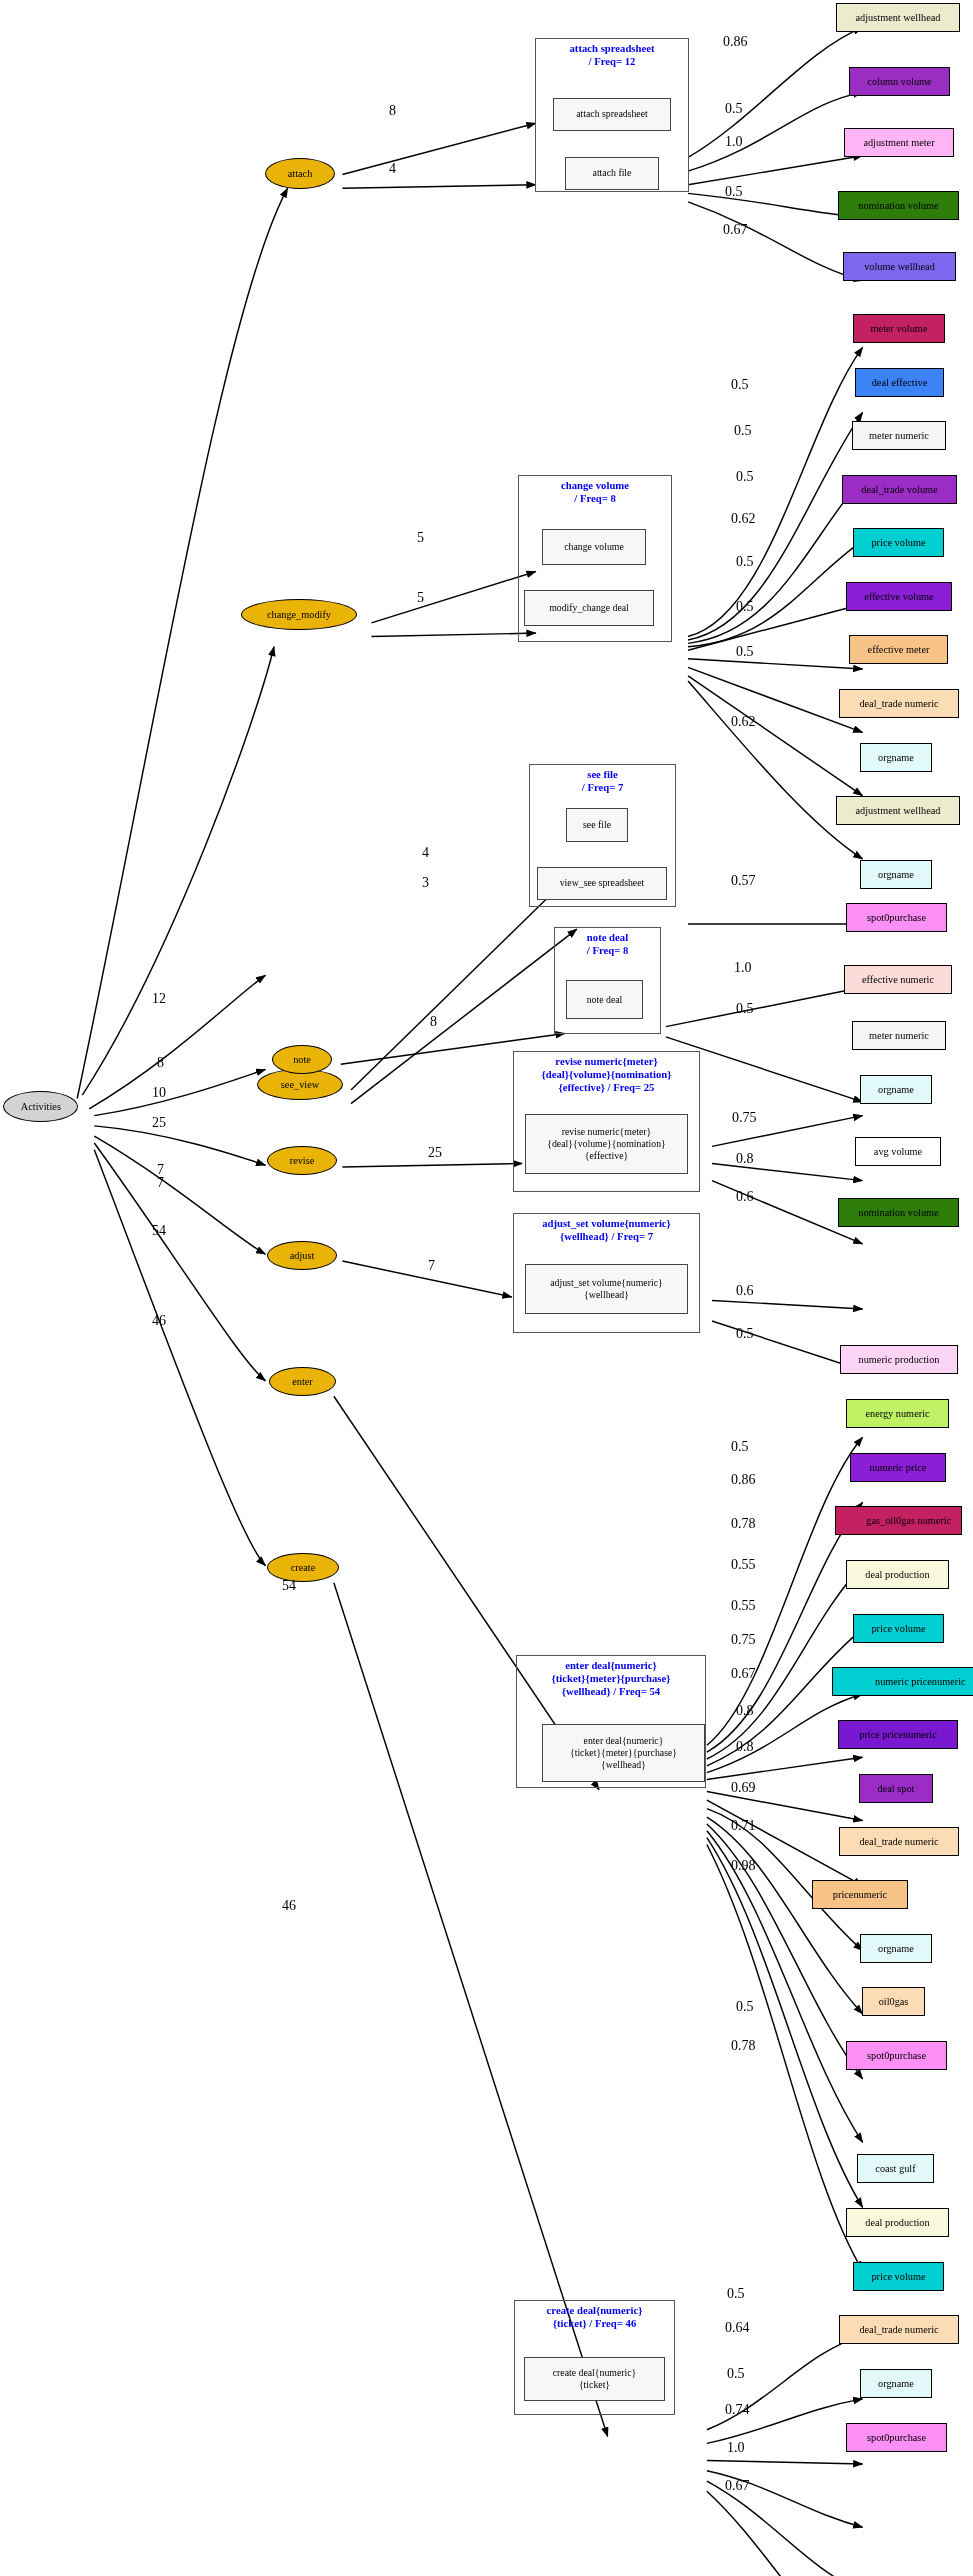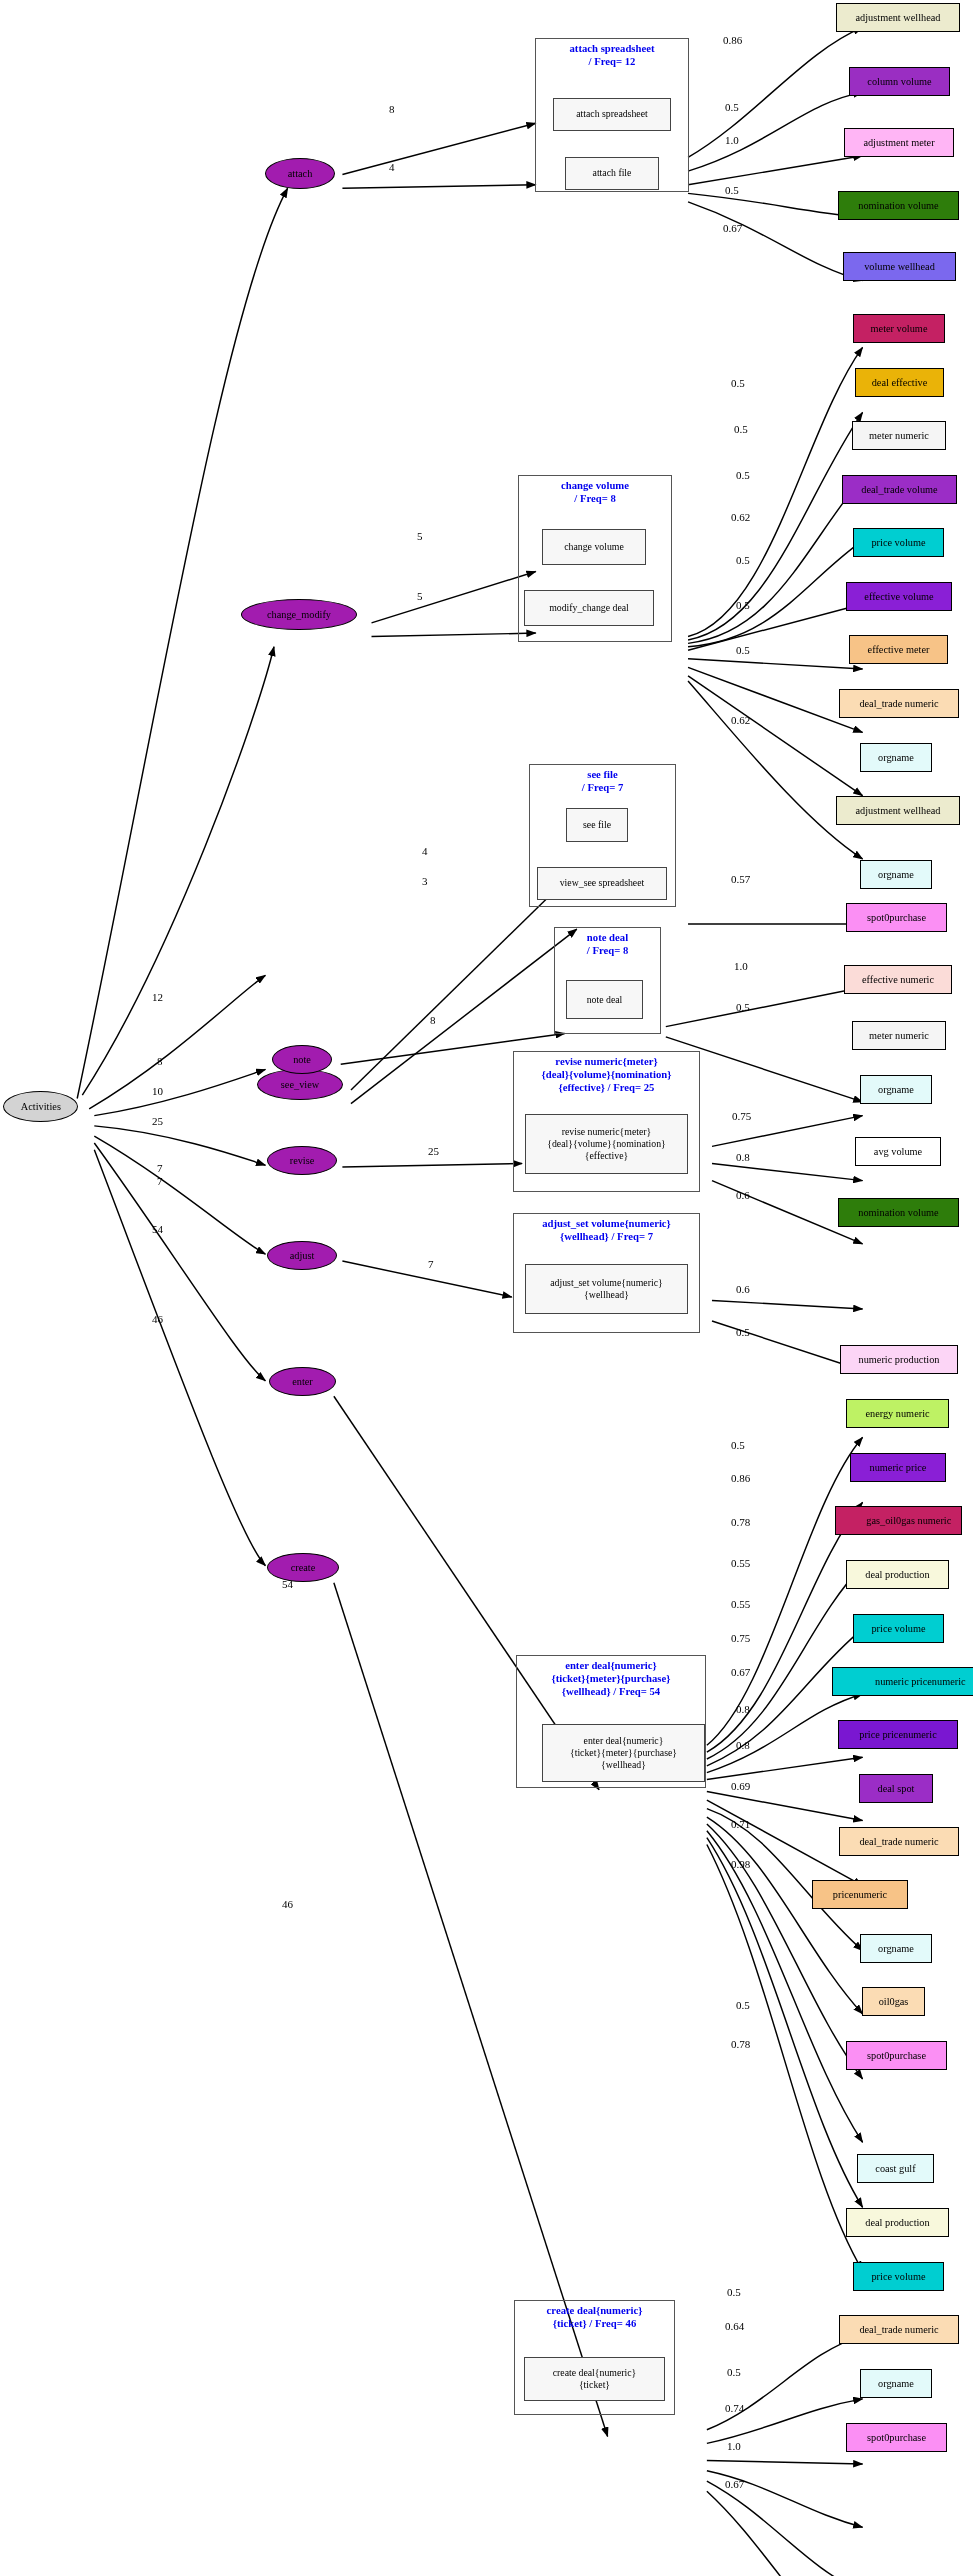--- a/index.html
+++ b/index.html
@@ -2,32 +2,32 @@
 <html style="font-size:13.7px"><head>
 <meta charset="utf-8">
 <style>
   html,body{margin:0;padding:0;background:#ffffff;}
   #root{position:relative;width:974px;height:2576px;background:#ffffff;
         font-family:"Liberation Serif", serif;overflow:hidden;}
   svg#wires{position:absolute;left:0;top:0;width:974px;height:2576px;pointer-events:none;}
   .node{position:absolute;box-sizing:border-box;display:flex;align-items:center;
         justify-content:center;text-align:center;border:0.9px solid #000;
         font-family:"Liberation Serif", serif;font-size:10.3px;color:#000;line-height:1.15;}
-  .oval{border-radius:50%;background:#a21caf;border:0.9px solid #000;}
+  .oval{border-radius:50%;background:#eab308;border:0.9px solid #000;}
   .oval.root{background:#d3d3d3;}
   .cluster{position:absolute;box-sizing:border-box;border:1.7px solid #555;
            background:transparent;}
   .cluster-title{position:absolute;left:0;right:0;top:3.4px;text-align:center;
         color:#0000ee;font-weight:bold;font-size:10.7px;line-height:1.18;
         font-family:"Liberation Serif", serif;}
   .inner{position:absolute;box-sizing:border-box;border:0.9px solid #444;
         background:#f7f7f7;display:flex;align-items:center;justify-content:center;
         text-align:center;font-size:9.8px;line-height:1.2;
         font-family:"Liberation Serif", serif;}
-  .elabel{position:absolute;font-size:11px;color:#000;
+  .elabel{position:absolute;font-size:14px;color:#000;
         font-family:"Liberation Serif", serif;white-space:nowrap;}
   .tgt{position:absolute;box-sizing:border-box;border:0.9px solid #000;
        display:flex;align-items:center;justify-content:center;text-align:center;
        font-size:10.3px;color:#000;font-family:"Liberation Serif", serif;
        padding:0 3.4px;}
 </style>
 </head>
 <body>
 
 <div id="root">
@@ -330,21 +330,21 @@
   <div class="tgt" style="left:838px;top:191px;width:121px;height:29px;background:#2e7d0b;">
       <span>nomination volume</span>
     </div>
   <div class="tgt" style="left:843px;top:252px;width:113px;height:29px;background:#7b68ee;">
       <span>volume wellhead</span>
     </div>
 
   <div class="tgt" style="left:853px;top:314px;width:92px;height:29px;background:#c42163;justify-content:center;">
       <span>meter volume</span>
     </div>
-  <div class="tgt" style="left:855px;top:368px;width:89px;height:29px;background:#eab308;">
+  <div class="tgt" style="left:855px;top:368px;width:89px;height:29px;background:#3b82f6;">
       <span>deal effective</span>
     </div>
   <div class="tgt" style="left:852px;top:421px;width:94px;height:29px;background:#f5f5f5;">
       <span>meter numeric</span>
     </div>
   <div class="tgt" style="left:842px;top:475px;width:115px;height:29px;background:#9b2dc6;">
       <span>deal_trade volume</span>
     </div>
   <div class="tgt" style="left:853px;top:528px;width:91px;height:29px;background:#00ced1;">
       <span>price volume</span>

